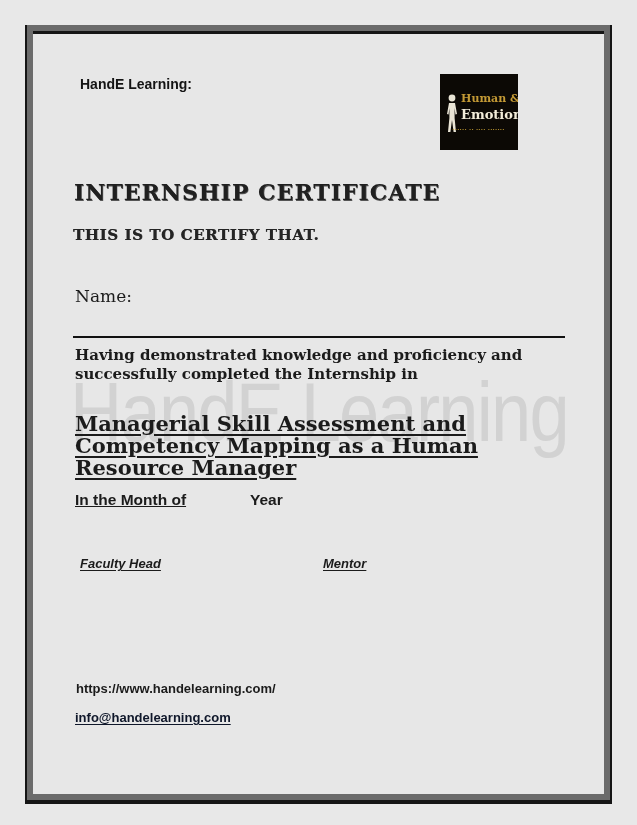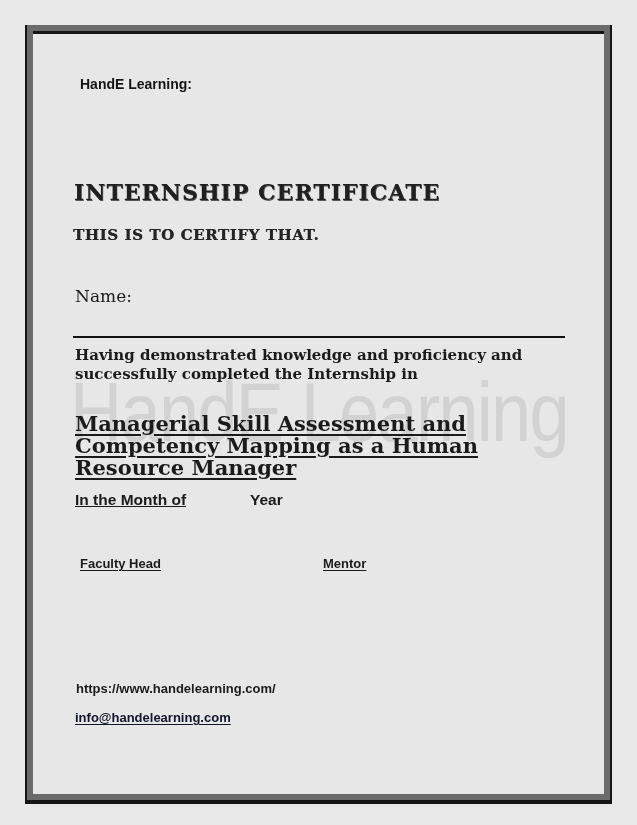--- a/index.html
+++ b/index.html
@@ -106,20 +106,21 @@
     position: absolute; left: 250px; top: 491px;
     font-size: 15.5px; font-weight: 700;
     white-space: nowrap;
   }
   .sig {
     position: absolute; top: 556px;
     font-size: 13px; font-weight: 700;
     text-decoration: underline;
     text-underline-offset: 2px;
     white-space: nowrap;
+    font-style: italic;
   }
   .sig-left  { left: 80px; }
   .sig-right { left: 323px; }
   .footer-website {
     position: absolute; left: 76px; top: 681px;
     font-size: 13px; font-weight: 700;
     white-space: nowrap;
   }
   .footer-email {
     position: absolute; left: 75px; top: 710px;
@@ -138,20 +139,31 @@
   <div class="frame"></div>
 
   <div class="watermark" style="color: rgb(210, 210, 210);">HandE Learning</div>
 
   <div class="content">
 
     <div class="org-block">
       <div>HandE Learning:</div>
     </div>
 
+    <div class="logo">
+      <svg class="logo-person" viewBox="0 0 14 40" xmlns="http://www.w3.org/2000/svg">
+        <circle cx="7" cy="4" r="3.4" fill="#e9e4d5"></circle>
+        <path d="M4 9 L10 9 L12 20 L10.4 20.6 L9.6 14 L9.6 24 L11 38 L8.6 38 L7 26 L5.4 38 L3 38 L4.4 24 L4.4 14 L3.6 20.6 L2 20 Z" fill="#e9e4d5"></path>
+      </svg>
+      <div class="logo-text">
+        <div class="logo-line1">Human &amp;</div>
+        <div class="logo-line2">Emotion</div>
+      </div>
+      <div class="logo-tagline">▪▪▪▪▪▪ ▪▪ ▪▪▪▪ ▪▪▪▪▪▪▪</div>
+    </div>
 
     <div class="cert-title">INTERNSHIP CERTIFICATE</div>
 
     <div class="certify-line">THIS IS TO CERTIFY THAT.</div>
 
     <div class="name-label">Name:</div>
 
     <div class="name-rule"></div>
 
     <div class="body-paragraph">Having demonstrated knowledge and proficiency and successfully completed the Internship in</div>

